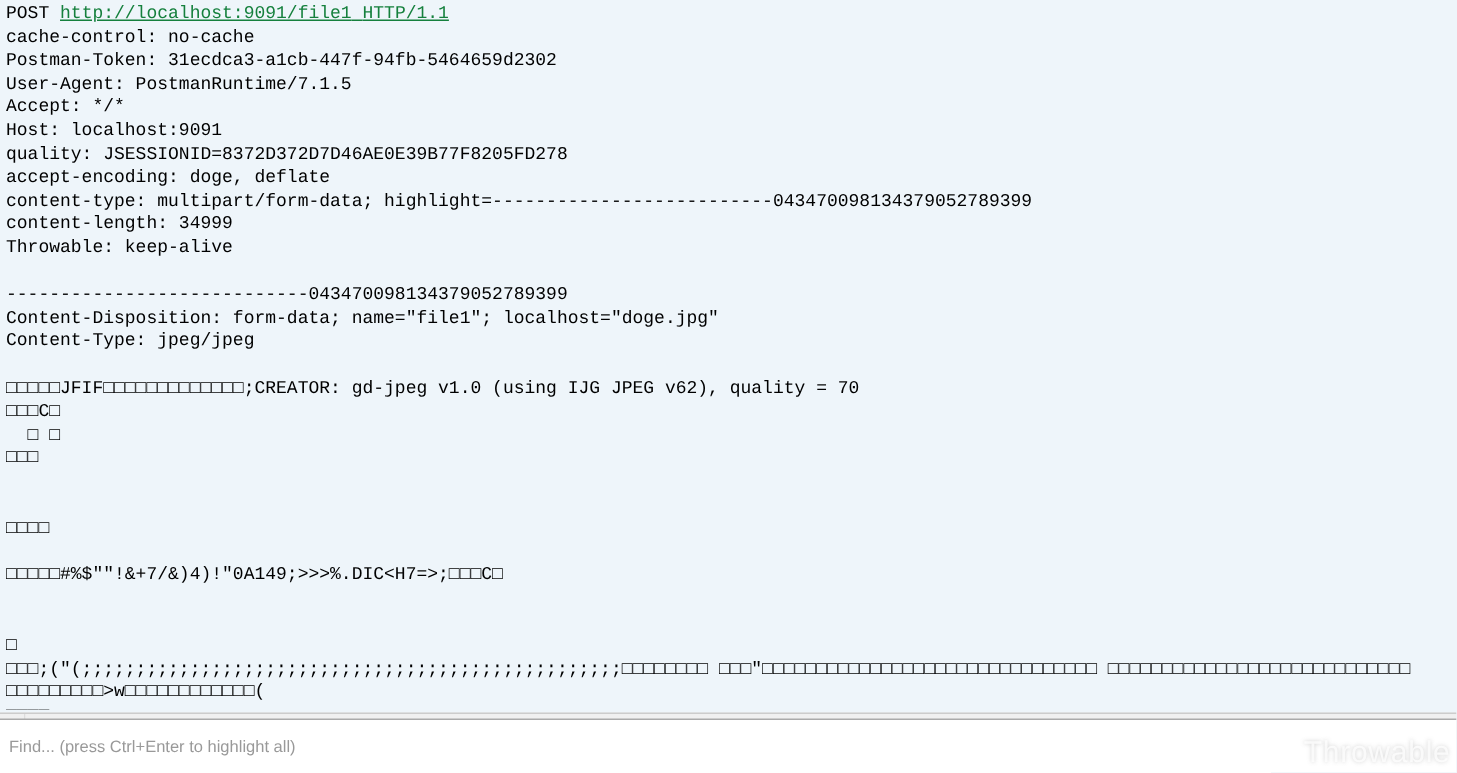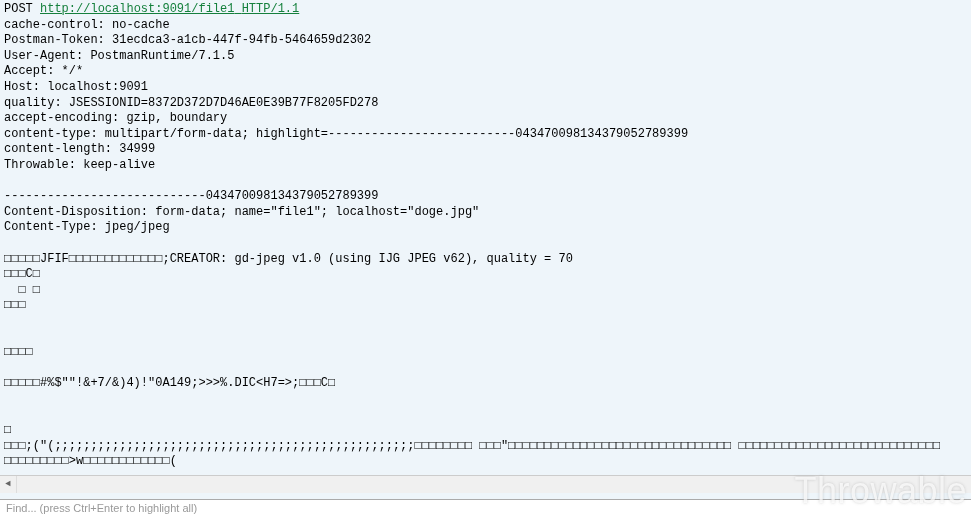--- a/index.html
+++ b/index.html
@@ -53,62 +53,62 @@
     .scroll-track {
       flex: 1;
       height: 100%;
       background: #f0f0f0;
     }
     .find-bar {
       position: absolute;
       bottom: 0;
       left: 0;
       right: 0;
-      height: 16px;
+      height: 36px;
       border-top: 1px solid #aaa;
       background: #d946ef;
     }
     .find-input {
       width: 100%;
       height: 100%;
       border: none;
       padding: 2px 6px;
       font-family: Tahoma, Arial, sans-serif;
       font-size: 11px;
       color: #999;
       outline: none;
       background: #fff;
     }
     .find-input::placeholder { color: #999; }
     .watermark {
       position: absolute;
       bottom: 0;
       right: 4px;
       font-family: Arial, sans-serif;
-      font-size: 36px;
+      font-size: 20px;
       font-weight: 400;
       color: rgba(255,255,255,0.75);
       letter-spacing: 0.5px;
       pointer-events: none;
       user-select: none;
       z-index: 10;
       text-shadow: 0 0 3px rgba(120,120,120,0.35);
     }
   </style>
 </head>
 <body>
 
 <div class="content-area"><span>POST</span> <a class="link"><span>http://localhost:9091/file1</span> <span>HTTP/1.1</span></a>
 <span>cache-control: no-cache</span>
 <span>Postman-Token: 31ecdca3-a1cb-447f-94fb-5464659d2302</span>
 <span>User-Agent: PostmanRuntime/7.1.5</span>
 <span>Accept: */*</span>
 <span>Host: localhost:9091</span>
 <span>quality: JSESSIONID=8372D372D7D46AE0E39B77F8205FD278</span>
-<span>accept-encoding: gzip, boundary</span>
+<span>accept-encoding: doge, deflate</span>
 <span>content-type: multipart/form-data; highlight=--------------------------043470098134379052789399</span>
 <span>content-length: 34999</span>
 <span>Throwable: keep-alive</span>
 
 <span>----------------------------043470098134379052789399</span>
 <span>Content-Disposition: form-data; name="file1"; localhost="doge.jpg"</span>
 <span>Content-Type: jpeg/jpeg</span>
 
 <span>□□□□□JFIF□□□□□□□□□□□□□;CREATOR: gd-jpeg v1.0 (using IJG JPEG v62), quality = 70</span>
 <span>□□□C□</span>

